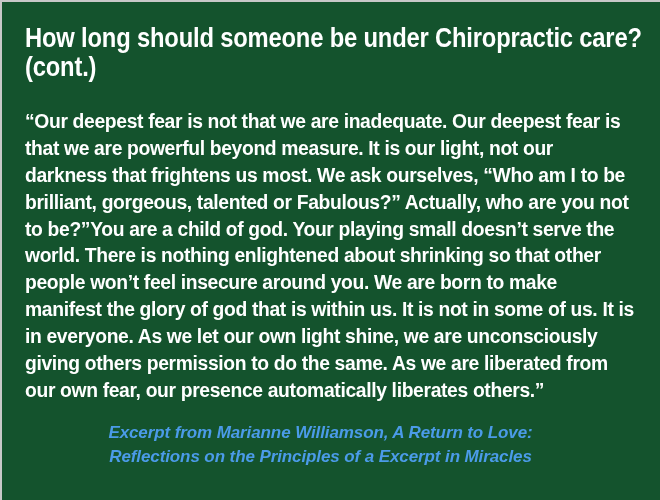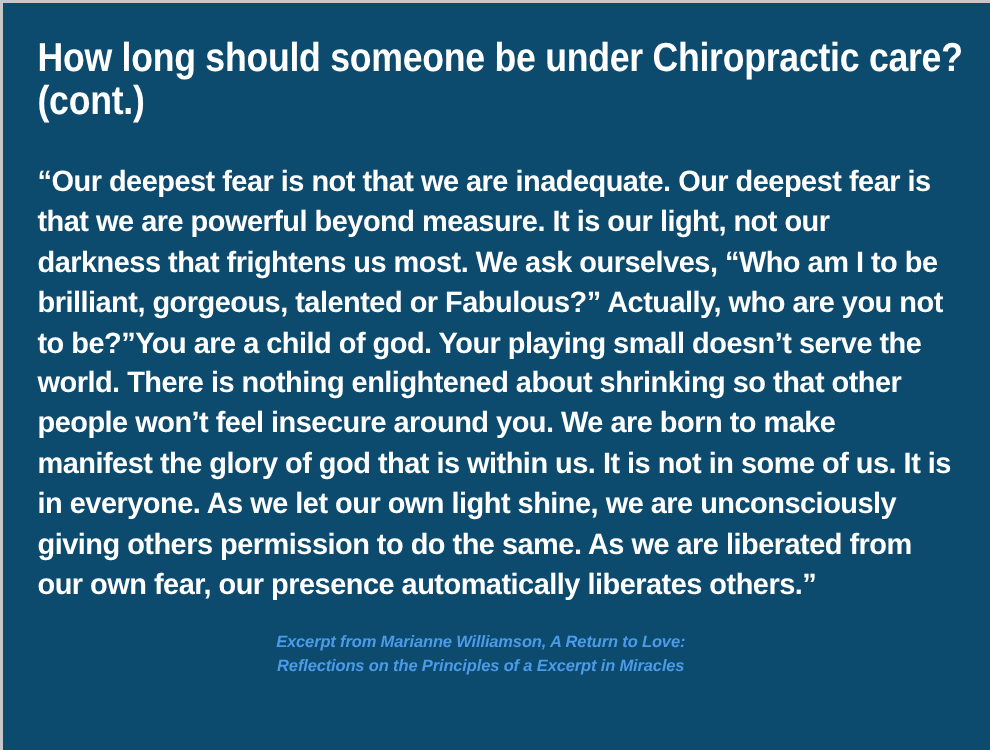--- a/index.html
+++ b/index.html
@@ -4,21 +4,21 @@
 <style>
   html, body {
     margin: 0;
     padding: 0;
     background: #000000;
   }
   #slide {
     position: relative;
     width: 660px;
     height: 500px;
-    background: #0c4a6e;
+    background: #14532d;
     overflow: hidden;
     box-sizing: border-box;
     border-top: 2px solid #c8c8c8;
     border-left: 2px solid #c8c8c8;
     font-family: "Liberation Sans", sans-serif;
     -webkit-font-smoothing: antialiased;
   }
   #slide-inner {
     position: absolute;
     left: 0;
@@ -51,21 +51,21 @@
     margin-top: 26px;
     width: 620px;
     transform: scaleX(0.985);
     transform-origin: left top;
   }
   .attribution {
     color: #4b9be8;
     font-family: "Liberation Sans", sans-serif;
     font-weight: bold;
     font-style: italic;
-    font-size: 11px;
+    font-size: 17px;
     line-height: 1.42;
     text-align: center;
     margin-top: 17px;
     padding-left: 22px;
     padding-right: 46px;
     letter-spacing: -0.1px;
   }
   .attribution .line {
     display: block;
   }

